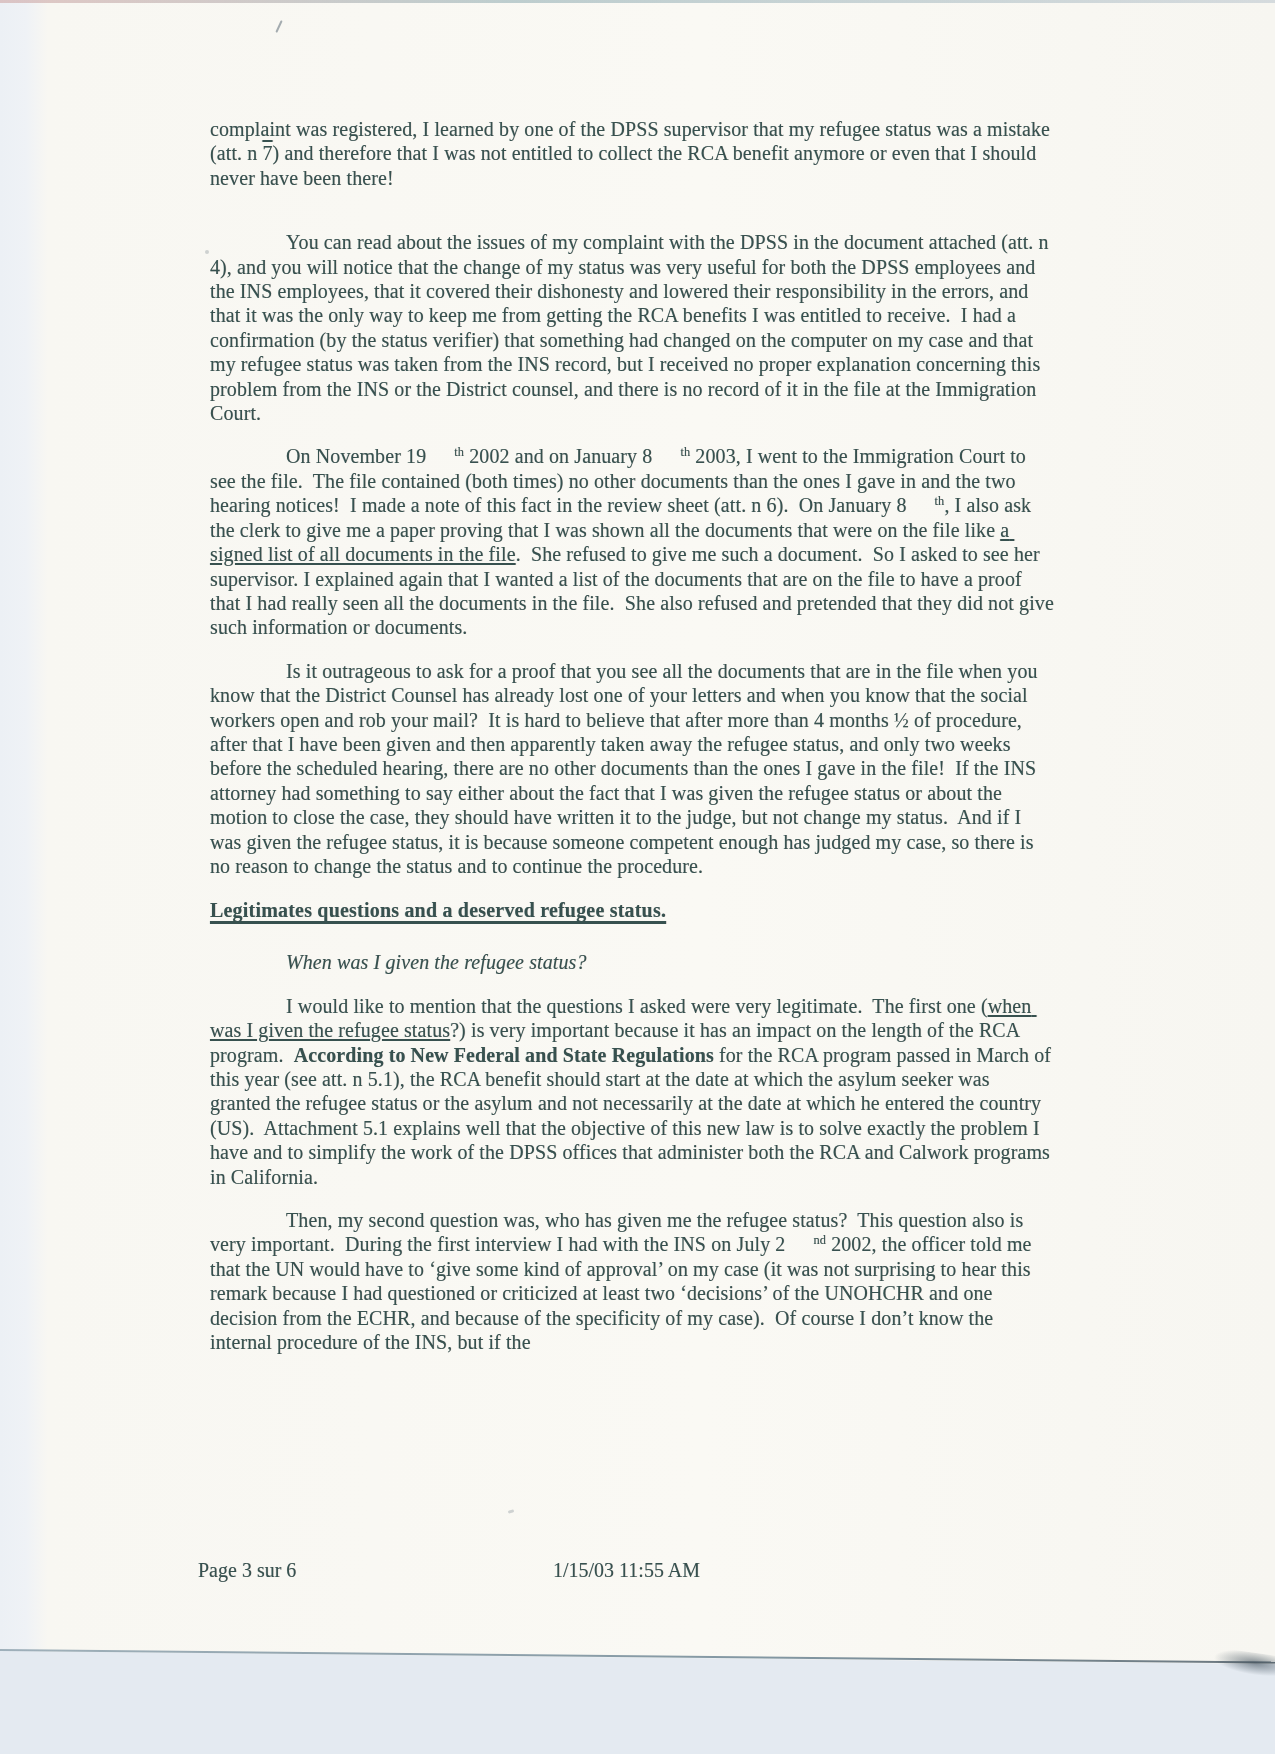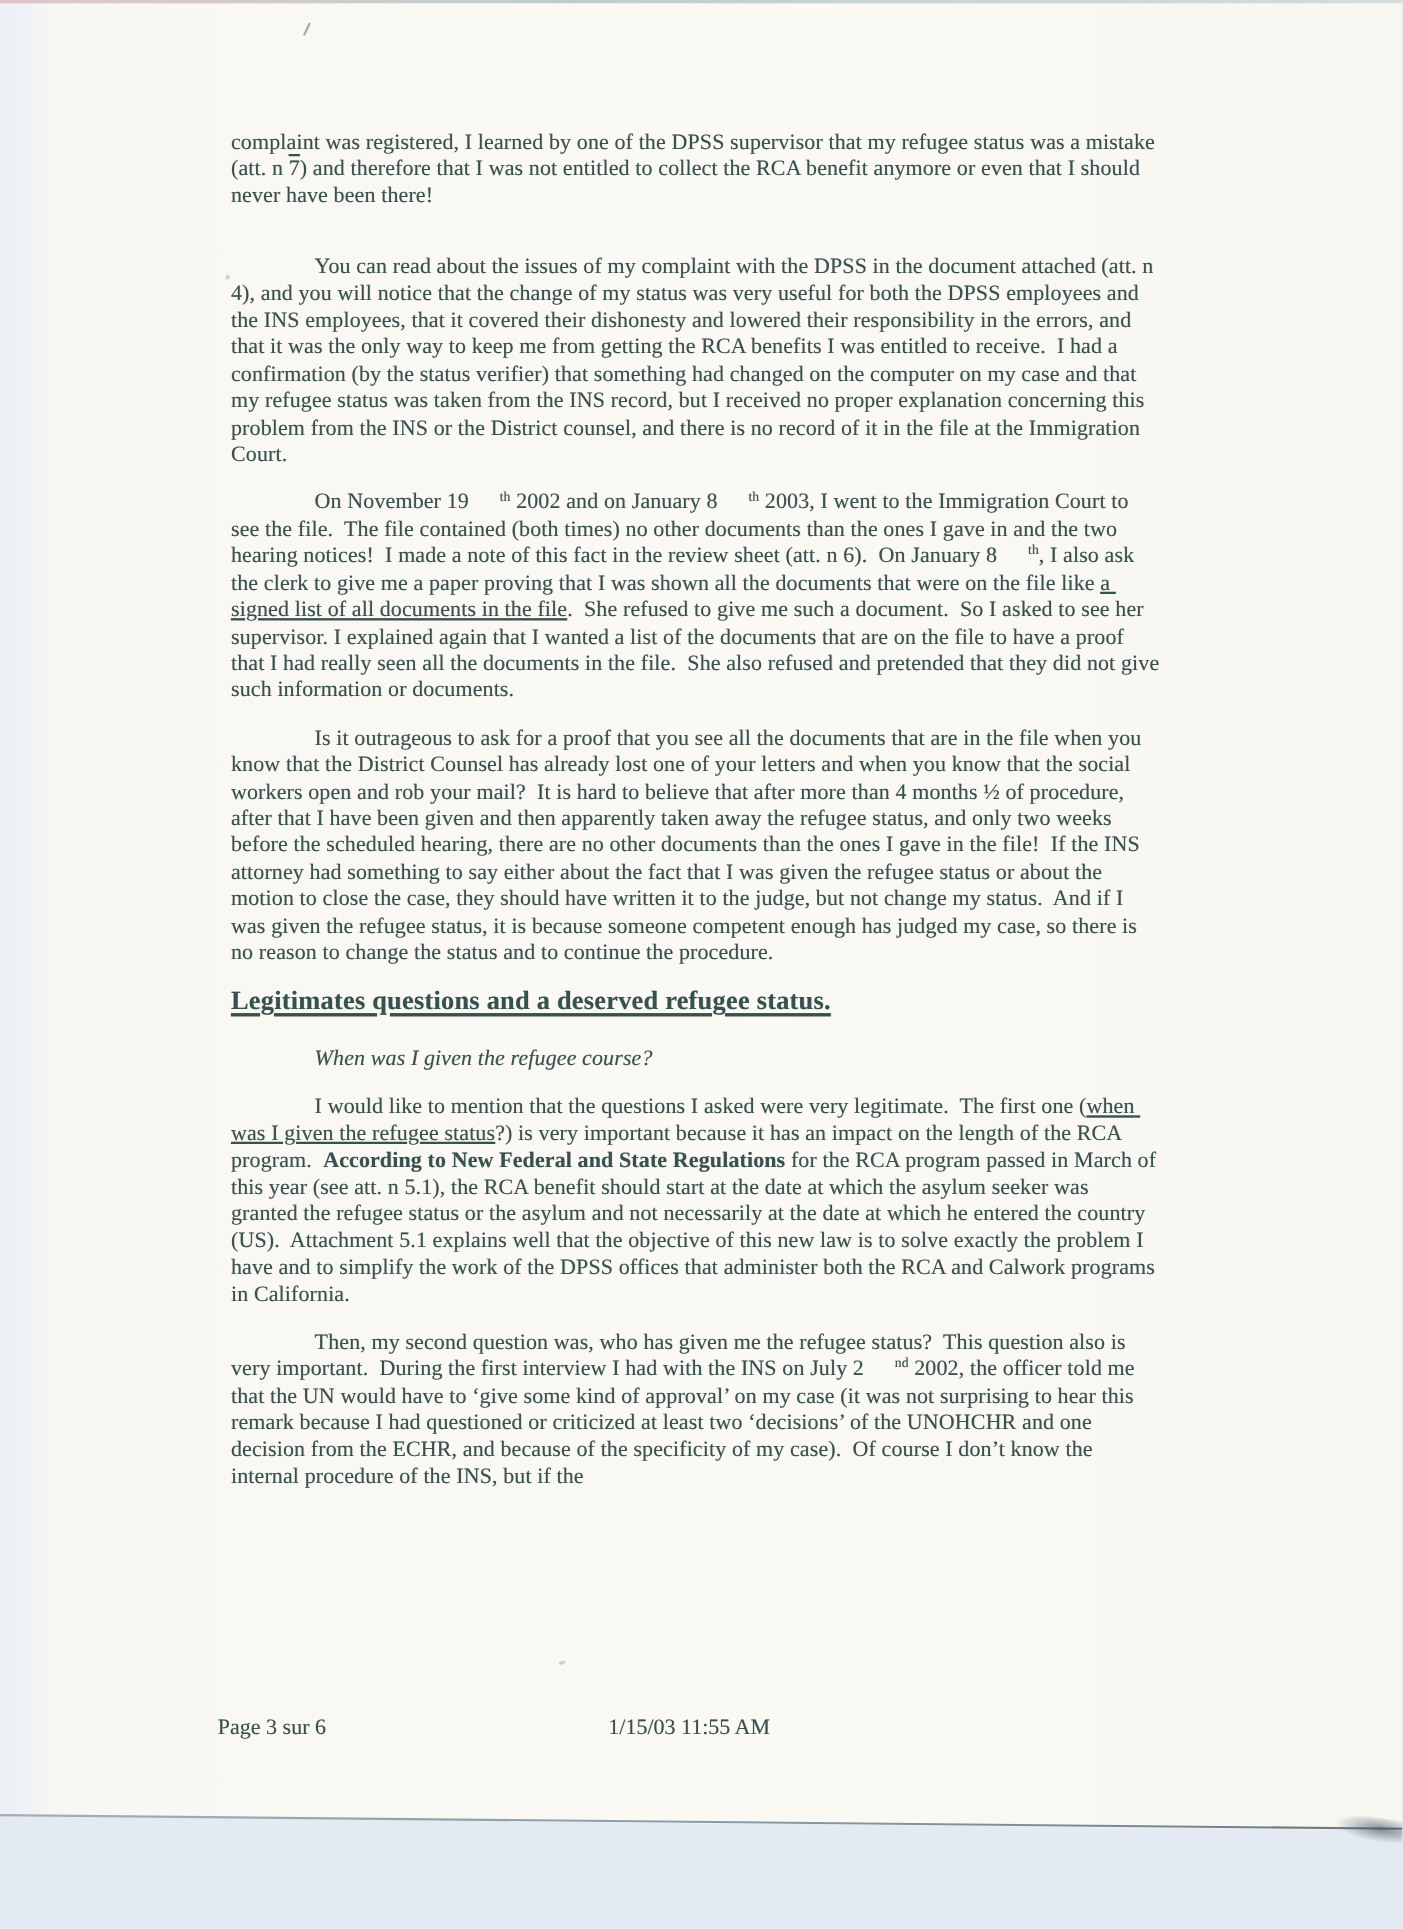--- a/index.html
+++ b/index.html
@@ -1,21 +1,21 @@
 <!DOCTYPE html>
 <html><head>
 <meta charset="utf-8">
 <style>
   html,body{margin:0;padding:0;background:#cfd6de;}
   .stage{
     position:relative;
     width:1275px;
     height:1754px;
     overflow:hidden;
-    background:#ffffff;
+    background:#fef9c3;
     font-family:"Liberation Serif","DejaVu Serif",serif;
   }
   .paper{
     position:absolute;
     left:0;top:0;
     width:1275px;height:1754px;
     background:linear-gradient(90deg,#ecf0f5 0px,#eff2f6 26px,#f8f7f2 48px,#faf9f4 55%,#f7f6f1 100%);
   }
   .top-edge{
     position:absolute;left:0;top:0;width:100%;height:3px;
@@ -50,21 +50,21 @@
     font-size:20px;
     line-height:24.4px;
     letter-spacing:.1px;
     text-shadow:0.5px 0 0 rgba(156,82,84,.18),-0.3px 0 0 rgba(47,98,101,.28);
   }
   .blk{margin:0 0 19px 0;white-space:pre-wrap;}
   .indent{text-indent:76px;}
   .gap-lg{margin-bottom:40px;}
   .p-italic{font-style:italic;}
   .h{
-    font-weight:700;font-size:24px;line-height:26px;
+    font-weight:700;font-size:20px;line-height:26px;
     text-decoration:underline;text-decoration-thickness:2.5px;text-underline-offset:4px;
     letter-spacing:.2px;margin-bottom:27px;
   }
   .sub{font-style:italic;}
   .sup{vertical-align:super;font-size:.62em;line-height:0;padding-left:28px;}
   .underline{text-decoration:underline;text-underline-offset:2px;}
   .bold{font-weight:700;margin-top:15px;}
   .overline{text-decoration:overline;}
   .footer{
     position:absolute;top:1558px;left:0;width:100%;
@@ -84,21 +84,21 @@
   <div class="artifact tick-1"></div>
   <div class="artifact tick-2"></div>
   <div class="artifact tick-3"></div>
 
   <div class="doc">
       <div class="blk p gap-lg"><span>complaint was registered, I learned by one of the DPSS supervisor that my refugee status was a mistake (att. n </span><span class="overline">7</span><span>) and therefore that I was not entitled to collect the RCA benefit anymore or even that I should never have been there!</span></div>
       <div class="blk p indent"><span>You can read about the issues of my complaint with the DPSS in the document attached (att. n 4), and you will notice that the change of my status was very useful for both the DPSS employees and the INS employees, that it covered their dishonesty and lowered their responsibility in the errors, and that it was the only way to keep me from getting the RCA benefits I was entitled to receive.  I had a confirmation (by the status verifier) that something had changed on the computer on my case and that my refugee status was taken from the INS record, but I received no proper explanation concerning this problem from the INS or the District counsel, and there is no record of it in the file at the Immigration Court.</span></div>
       <div class="blk p indent"><span>On November 19</span><span class="sup">th</span><span> 2002 and on January 8</span><span class="sup">th</span><span> 2003, I went to the Immigration Court to see the file.  The file contained (both times) no other documents than the ones I gave in and the two hearing notices!  I made a note of this fact in the review sheet (att. n 6).  On January 8</span><span class="sup">th</span><span>, I also ask the clerk to give me a paper proving that I was shown all the documents that were on the file like </span><span class="underline">a signed list of all documents in the file</span><span>.  She refused to give me such a document.  So I asked to see her supervisor. I explained again that I wanted a list of the documents that are on the file to have a proof that I had really seen all the documents in the file.  She also refused and pretended that they did not give such information or documents.</span></div>
       <div class="blk p indent"><span>Is it outrageous to ask for a proof that you see all the documents that are in the file when you know that the District Counsel has already lost one of your letters and when you know that the social workers open and rob your mail?  It is hard to believe that after more than 4 months ½ of procedure, after that I have been given and then apparently taken away the refugee status, and only two weeks before the scheduled hearing, there are no other documents than the ones I gave in the file!  If the INS attorney had something to say either about the fact that I was given the refugee status or about the motion to close the case, they should have written it to the judge, but not change my status.  And if I was given the refugee status, it is because someone competent enough has judged my case, so there is no reason to change the status and to continue the procedure.</span></div>
       <div class="blk h"><span>Legitimates questions and a deserved refugee status.</span></div>
-      <div class="blk sub indent"><span>When was I given the refugee course?</span></div>
+      <div class="blk sub indent"><span>When was I given the refugee status?</span></div>
       <div class="blk p indent"><span>I would like to mention that the questions I asked were very legitimate.  The first one (</span><span class="underline">when was I given the refugee status</span><span>?) is very important because it has an impact on the length of the RCA program.  </span><span class="bold">According to New Federal and State Regulations</span><span> for the RCA program passed in March of this year (see att. n 5.1), the RCA benefit should start at the date at which the asylum seeker was granted the refugee status or the asylum and not necessarily at the date at which he entered the country (US).  Attachment 5.1 explains well that the objective of this new law is to solve exactly the problem I have and to simplify the work of the DPSS offices that administer both the RCA and Calwork programs in California.</span></div>
       <div class="blk p indent"><span>Then, my second question was, who has given me the refugee status?  This question also is very important.  During the first interview I had with the INS on July 2</span><span class="sup">nd</span><span> 2002, the officer told me that the UN would have to ‘give some kind of approval’ on my case (it was not surprising to hear this remark because I had questioned or criticized at least two ‘decisions’ of the UNOHCHR and one decision from the ECHR, and because of the specificity of my case).  Of course I don’t know the internal procedure of the INS, but if the</span></div>
     </div>
 
   <div class="footer">
     <span class="page-label">Page 3 sur 6</span>
     <span class="timestamp">1/15/03 11:55 AM</span>
   </div>
 
   <div class="bed"></div>

